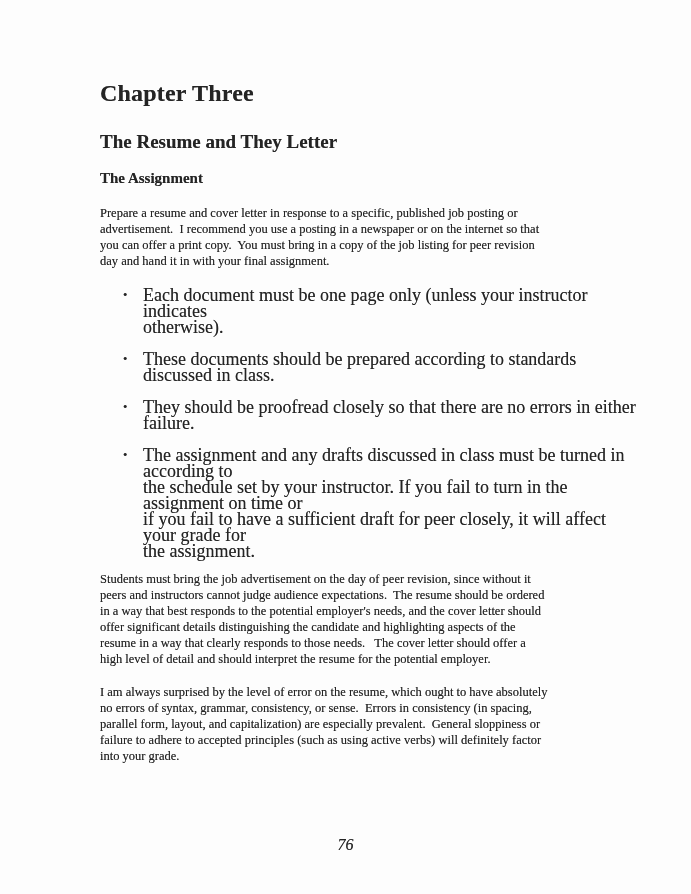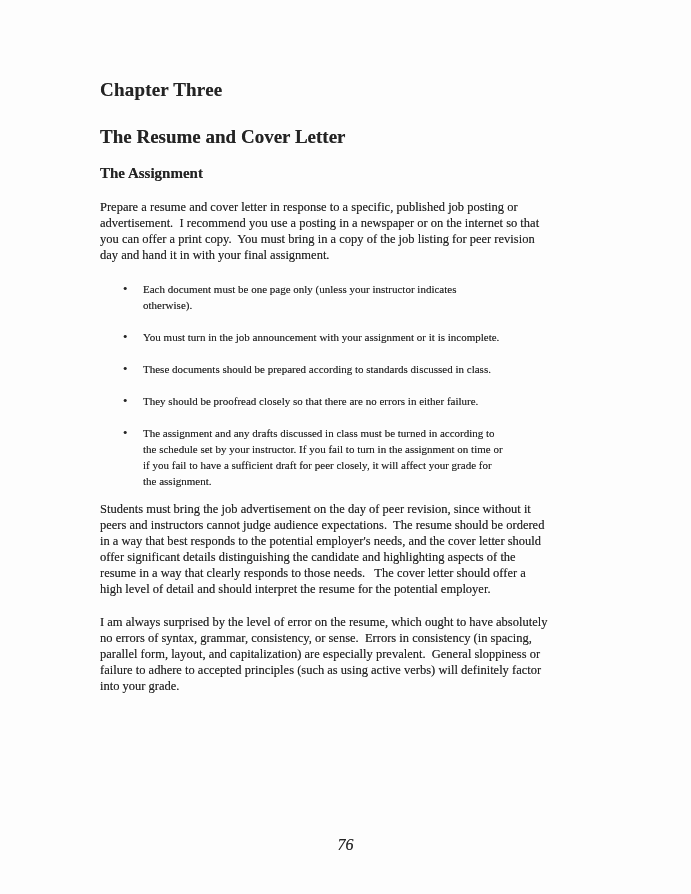--- a/index.html
+++ b/index.html
@@ -18,21 +18,21 @@
     box-sizing: border-box;
   }
   .content {
     position: absolute;
     left: 100px;
     top: 0;
     width: 540px;
   }
   .content h1 {
     margin: 80px 0 0 0;
-    font-size: 19px;
+    font-size: 24px;
     line-height: 1.1;
     font-weight: bold;
     letter-spacing: 0.2px;
   }
   .content h2 {
     margin: 26px 0 0 0;
     font-size: 19px;
     line-height: 1.1;
     font-weight: bold;
   }
@@ -55,21 +55,21 @@
     margin-top: 12px;
   }
   .bullet-list {
     margin: 18px 0 0 0;
     padding: 0 0 0 43px;
     list-style: none;
   }
   .bullet-list li {
     position: relative;
     margin: 16px 0 0 0;
-    font-size: 11px;
+    font-size: 18px;
     line-height: 16px;
     white-space: pre-wrap;
   }
   .bullet-list li:first-child {
     margin-top: 0;
   }
   .bullet-list li::before {
     content: "\2022";
     position: absolute;
     left: -20px;
@@ -89,30 +89,29 @@
   .content, .page-number {
     text-shadow: 0 0 0.6px rgba(40,40,40,0.55);
   }
 </style>
 </head>
 <body>
 
 <div class="page">
   <div class="content">
     <h1>Chapter Three</h1>
-    <h2>The Resume and Cover Letter</h2>
+    <h2>The Resume and They Letter</h2>
     <h3>The Assignment</h3>
     <p class="first-body">Prepare a resume and cover letter in response to a specific, published job posting or
 advertisement.  I recommend you use a posting in a newspaper or on the internet so that
 you can offer a print copy.  You must bring in a copy of the job listing for peer revision
 day and hand it in with your final assignment.</p>
     <ul class="bullet-list">
       <li>Each document must be one page only (unless your instructor indicates
 otherwise).</li>
-      <li>You must turn in the job announcement with your assignment or it is incomplete.</li>
       <li>These documents should be prepared according to standards discussed in class.</li>
       <li>They should be proofread closely so that there are no errors in either failure.</li>
       <li>The assignment and any drafts discussed in class must be turned in according to
 the schedule set by your instructor. If you fail to turn in the assignment on time or
 if you fail to have a sufficient draft for peer closely, it will affect your grade for
 the assignment.</li>
     </ul>
     <p class="after-list">Students must bring the job advertisement on the day of peer revision, since without it
 peers and instructors cannot judge audience expectations.  The resume should be ordered
 in a way that best responds to the potential employer's needs, and the cover letter should

